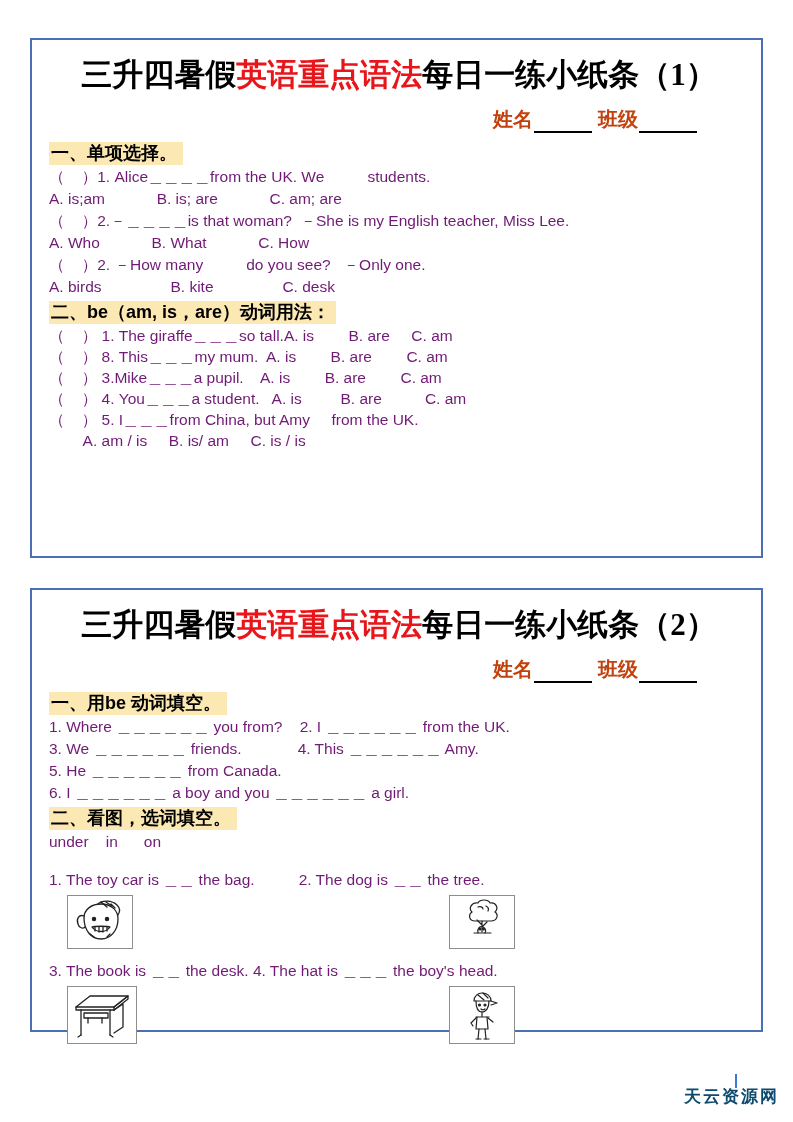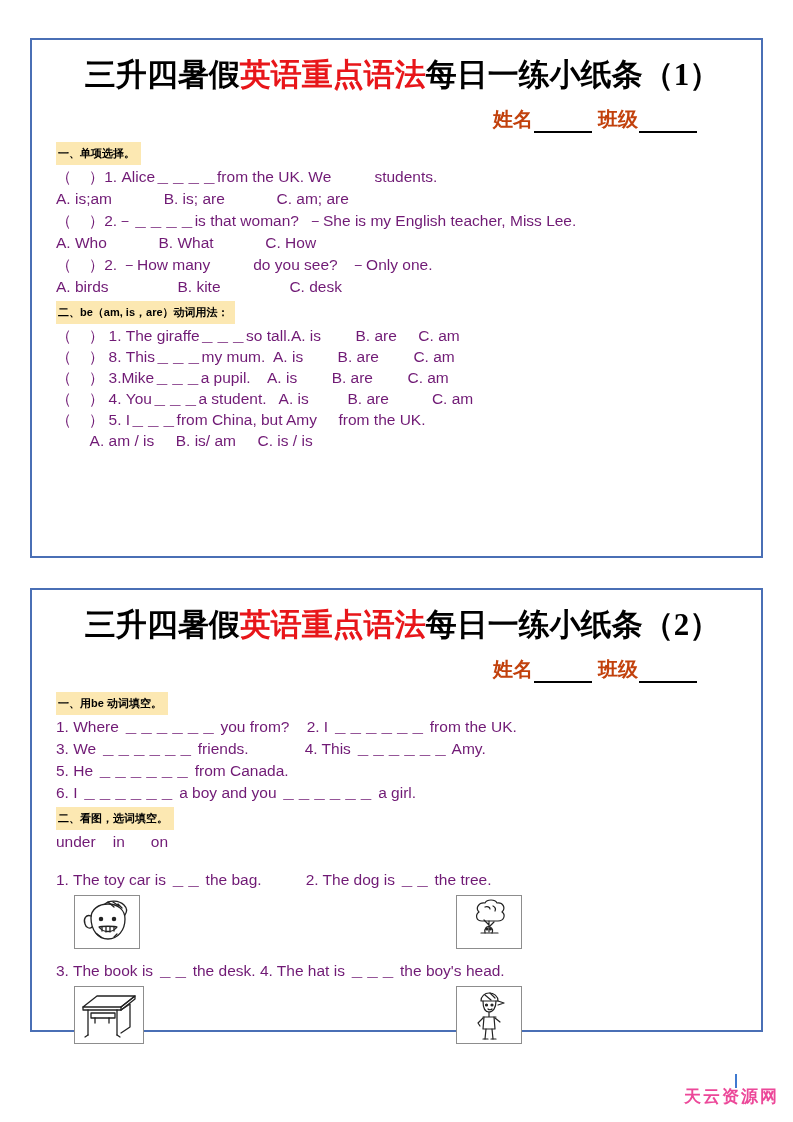--- a/index.html
+++ b/index.html
@@ -23,21 +23,21 @@
     height: 1122px;
   }
 
   .sheet {
     position: absolute;
     left: 30px;
     width: 733px;
     border: 2px solid #4a6fb5;
     background: #ffffff;
     box-sizing: border-box;
-    padding: 10px 12px 12px 24px;
+    padding: 10px 12px 12px 17px;
   }
   .sheet-1 { top: 38px; height: 520px; }
   .sheet-2 { top: 588px; height: 444px; }
 
   .title {
     text-align: center;
     font-family: "Liberation Serif", "DejaVu Serif", serif;
     font-weight: bold;
     font-size: 31px;
     letter-spacing: 0px;
@@ -64,21 +64,21 @@
     margin: 0 6px 0 1px;
     height: 16px;
     vertical-align: bottom;
   }
   .name-row .ul.cls { margin-right: 0; }
 
   .sec-head {
     display: inline-block;
     background: #fce8b2;
     font-weight: bold;
-    font-size: 11px;
+    font-size: 18px;
     line-height: 19px;
     padding: 2px 6px 2px 2px;
     margin: 3px 0 1px 0;
     color: #000;
     white-space: nowrap;
   }
 
   .q {
     font-size: 15.5px;
     line-height: 22px;
@@ -103,21 +103,21 @@
   }
   .picbox svg { display: block; }
 
   .watermark {
     position: absolute;
     right: 14px;
     bottom: 14px;
     font-family: "Liberation Serif", "DejaVu Serif", serif;
     font-weight: bold;
     font-size: 17px;
-    color: #ec4899;
+    color: #0c4a6e;
     letter-spacing: 2px;
     white-space: nowrap;
   }
   .wm-tick {
     position: absolute;
     right: 56px;
     bottom: 34px;
     width: 2px;
     height: 14px;
     background: #3f7ad0;

